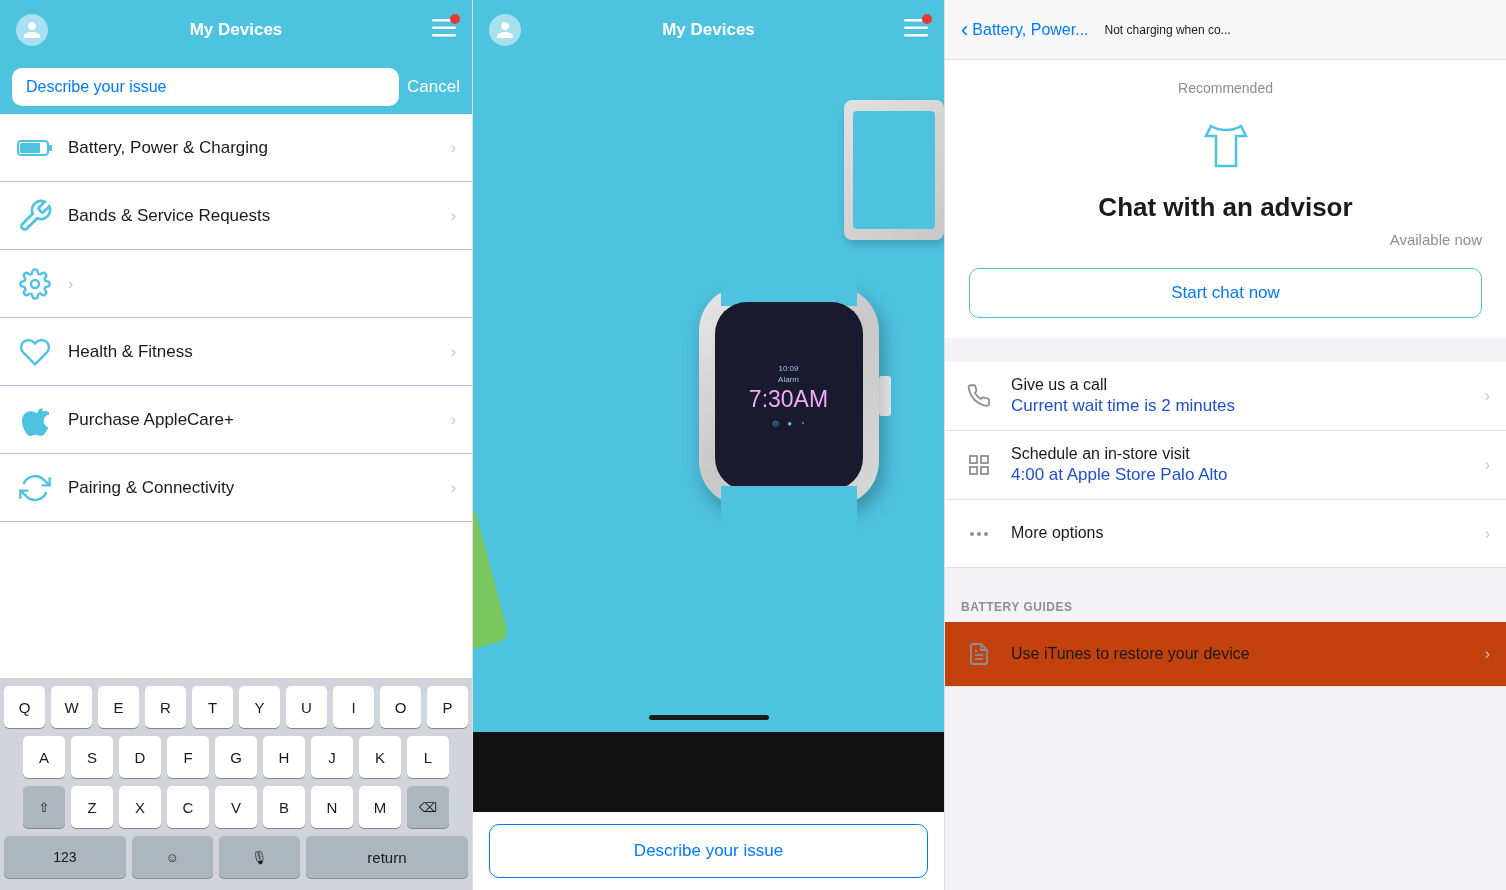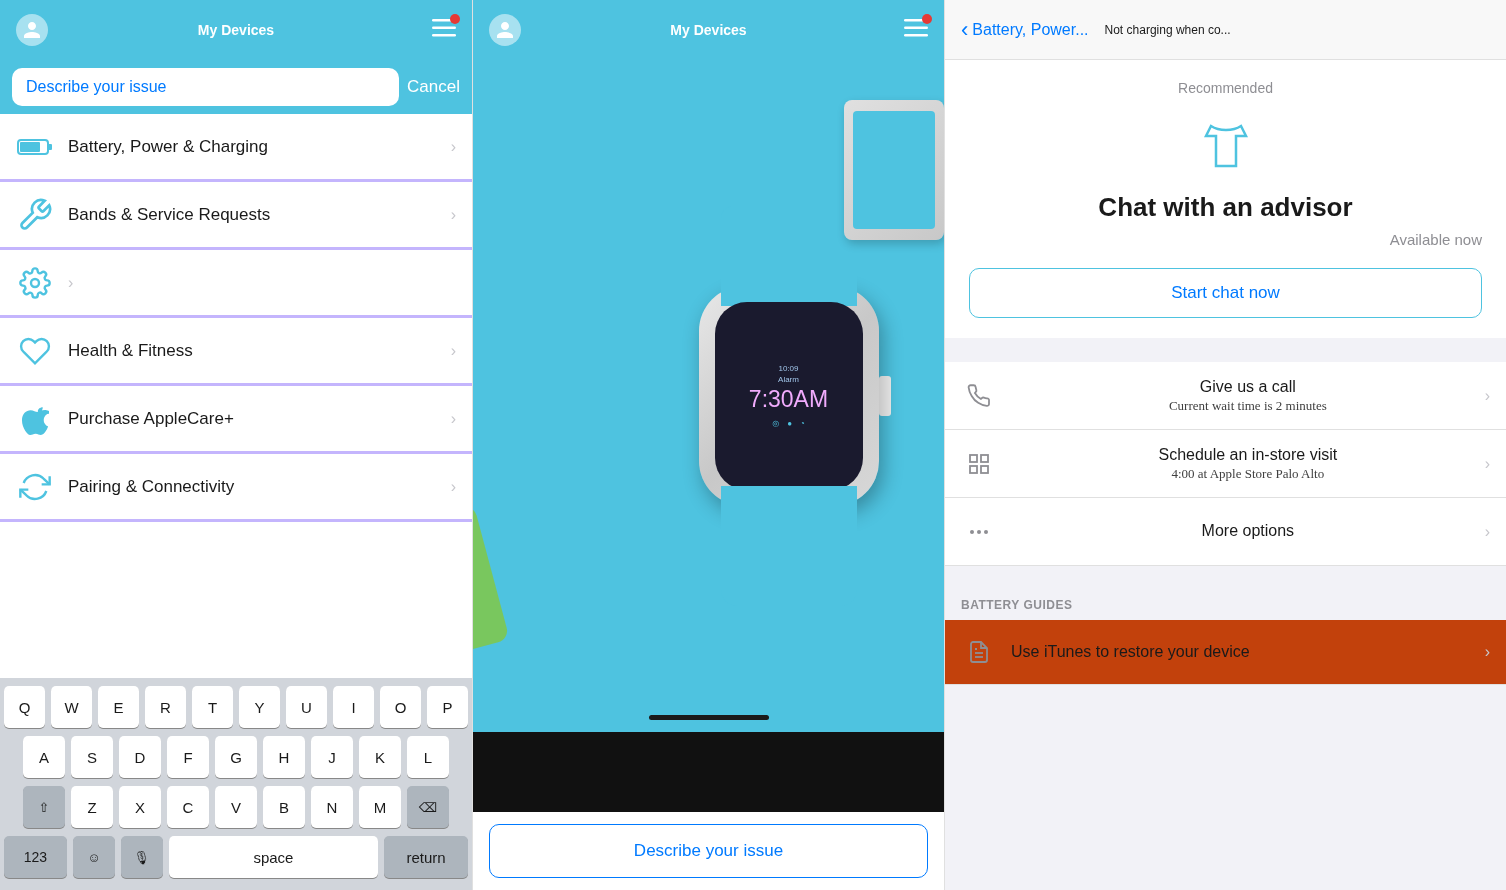--- a/index.html
+++ b/index.html
@@ -28,21 +28,21 @@
       align-items: center;
       justify-content: space-between;
       padding: 0 16px;
       position: relative;
     }
     .header-title {
       position: absolute;
       left: 50%;
       transform: translateX(-50%);
       color: white;
-      font-size: 14px;
+      font-size: 17px;
       font-weight: 600;
     }
     .header-icon {
       position: relative;
     }
     .header-icon .badge {
       position: absolute;
       top: -4px;
       right: -4px;
       width: 10px;
@@ -80,21 +80,21 @@
     }
     .menu-list {
       flex: 1;
       background: #fff;
     }
     .menu-item {
       display: flex;
       align-items: center;
       padding: 0 16px;
       height: 68px;
-      border-bottom: 3px solid #c4b5fd;
+      border-bottom: 1px solid #c4b5fd;
       cursor: pointer;
     }
     .menu-item-icon {
       width: 38px;
       height: 38px;
       display: flex;
       align-items: center;
       justify-content: center;
       margin-right: 14px;
       flex-shrink: 0;
@@ -447,31 +447,29 @@
       display: flex;
       align-items: center;
       justify-content: center;
       margin-right: 14px;
       color: #8e8e93;
       font-size: 20px;
       flex-shrink: 0;
     }
     .support-item-text {
       flex: 1;
-      text-align: center;
     }
     .support-item-title {
       font-size: 16px;
       color: #1a1a1a;
       margin-bottom: 2px;
     }
     .support-item-subtitle {
-      font-size: 13px;
-      color: #404040;
-      font-family: Liberation Serif, serif;
+      font-size: 17px;
+      color: #1d4ed8;
     }
     .battery-guides-section {
       margin-top: 24px;
     }
     .guides-list {
       background: #c2410c;
     }
     .guide-item {
       display: flex;
       align-items: center;
@@ -635,21 +633,20 @@
       <div class="key">V</div>
       <div class="key">B</div>
       <div class="key">N</div>
       <div class="key">M</div>
       <div class="key dark">⌫</div>
     </div>
     <div class="key-row">
       <div class="key dark num-key">123</div>
       <div class="key dark emoji-key">☺</div>
       <div class="key dark mic-key">🎙</div>
-      <div class="key space-key">space</div>
       <div class="key dark return-key">return</div>
     </div>
   </div>
 </div>
 
 <div class="panel2">
 
   <div class="panel2-header">
     <div class="avatar-circle">
       <svg width="20" height="20" viewBox="0 0 24 24" fill="white">

